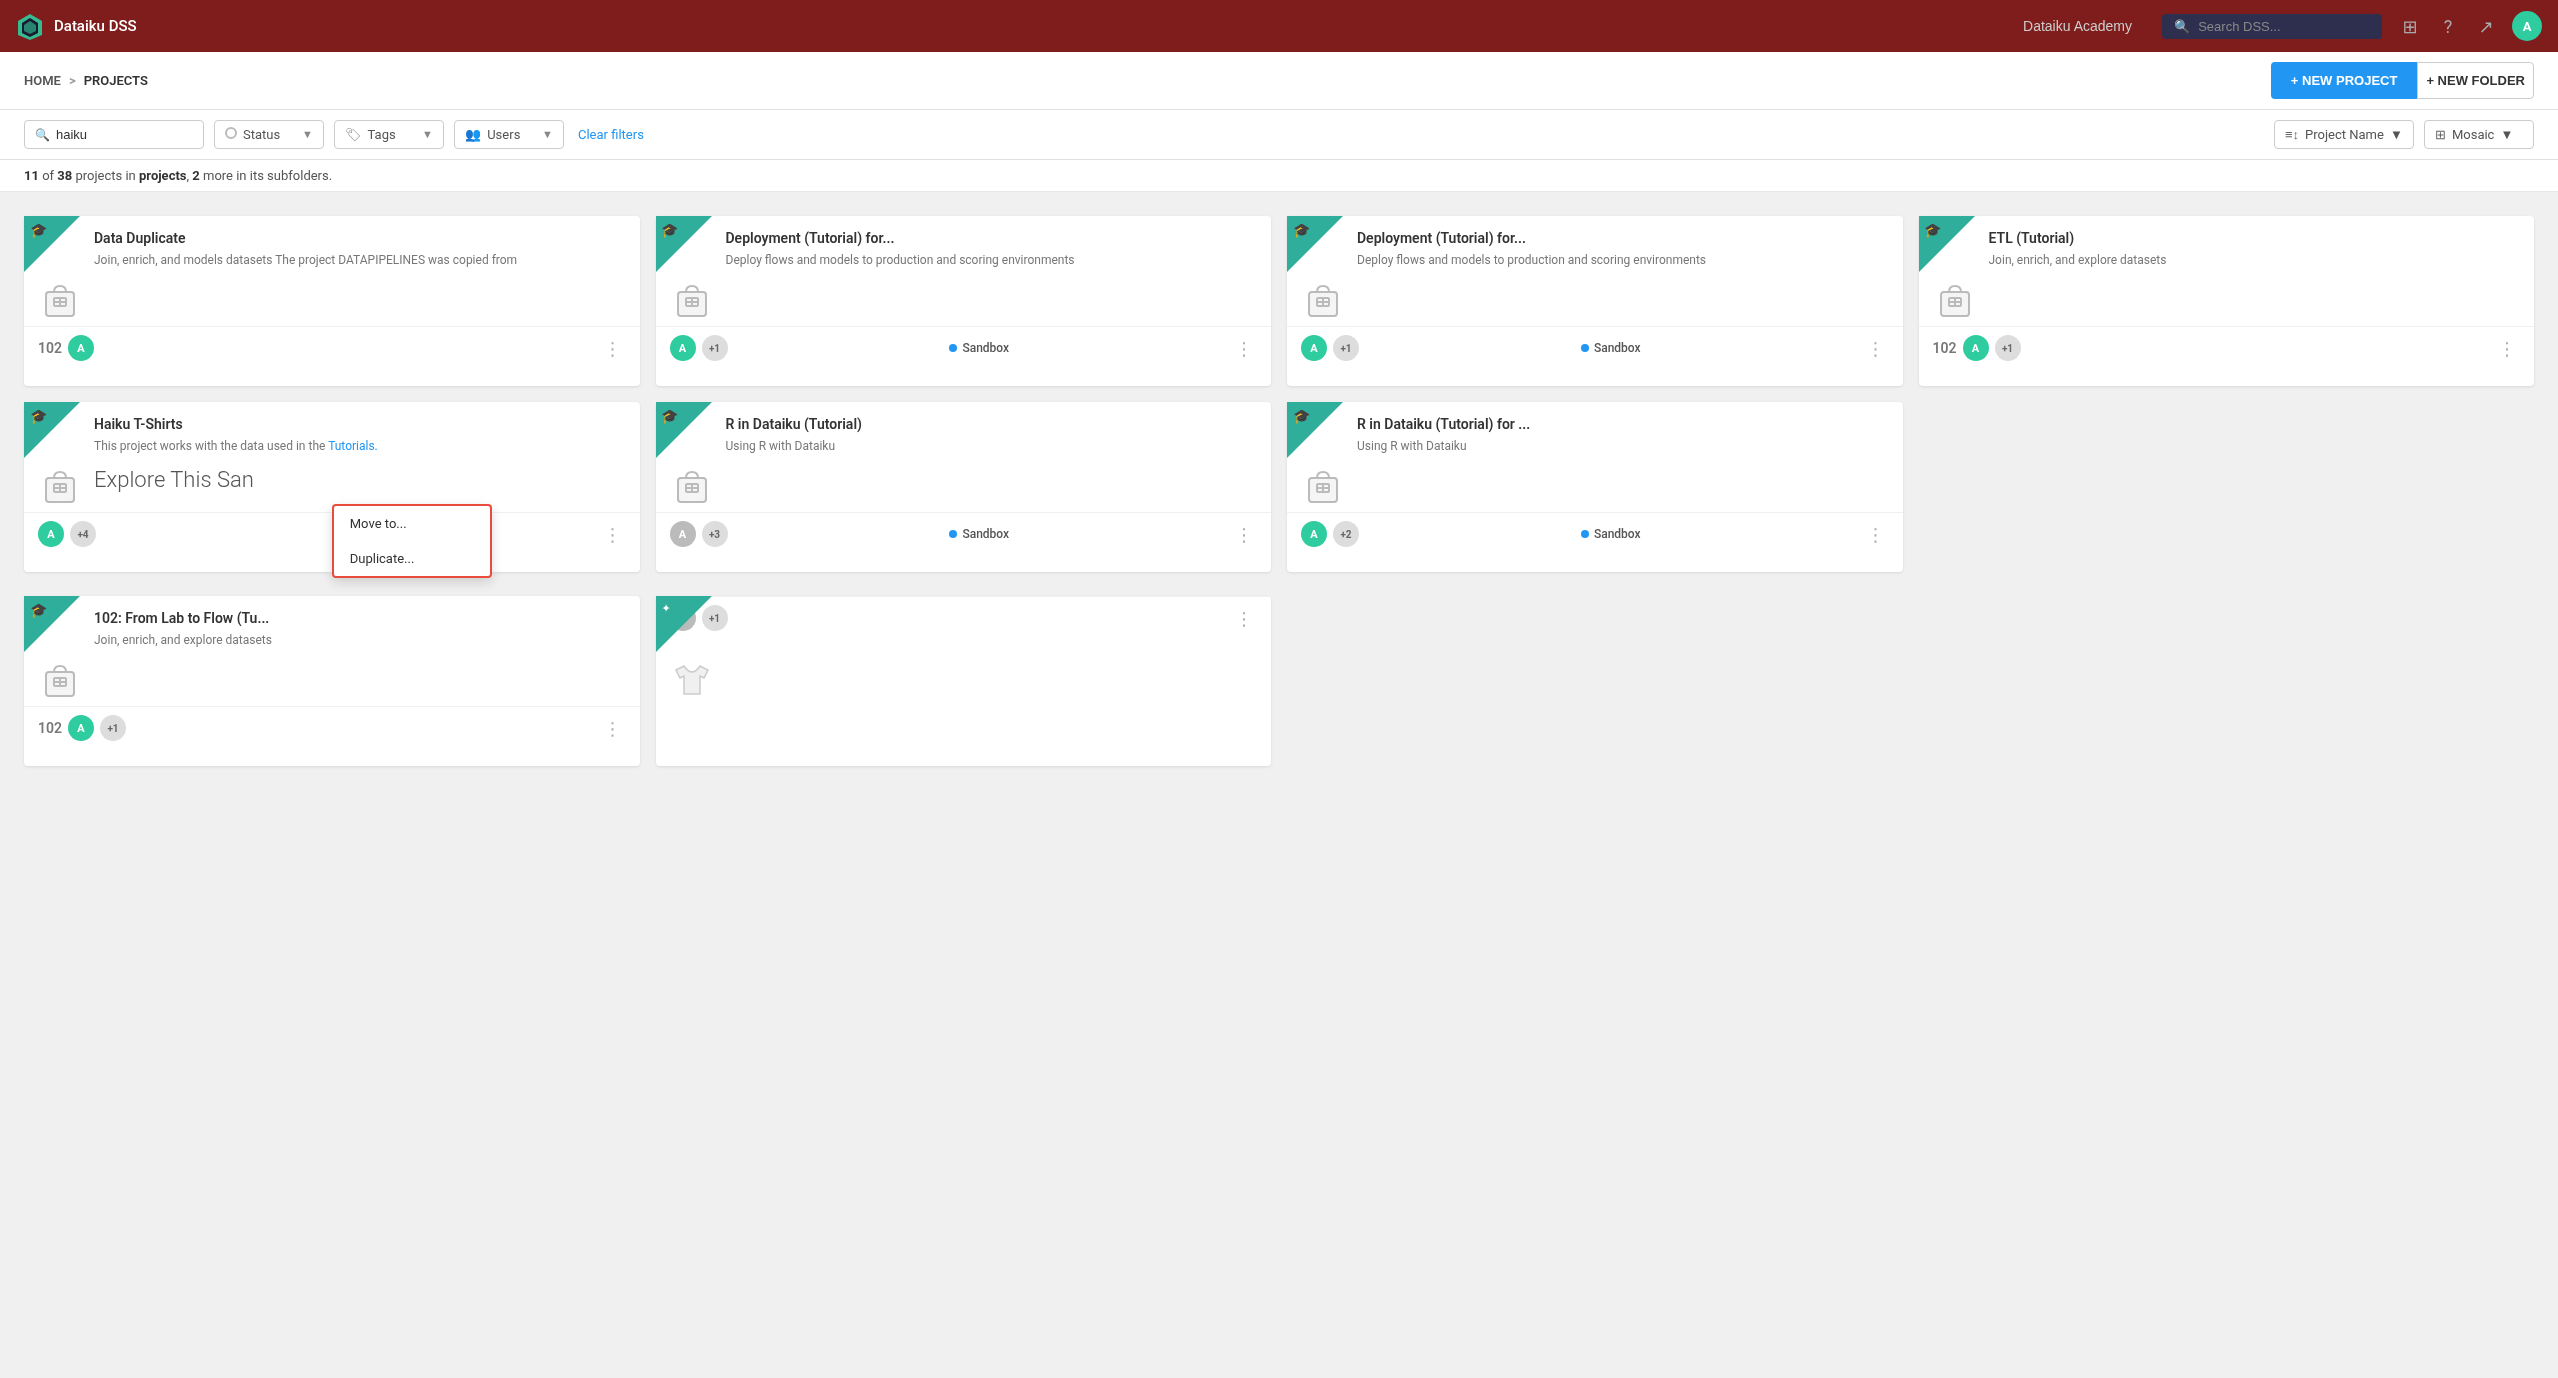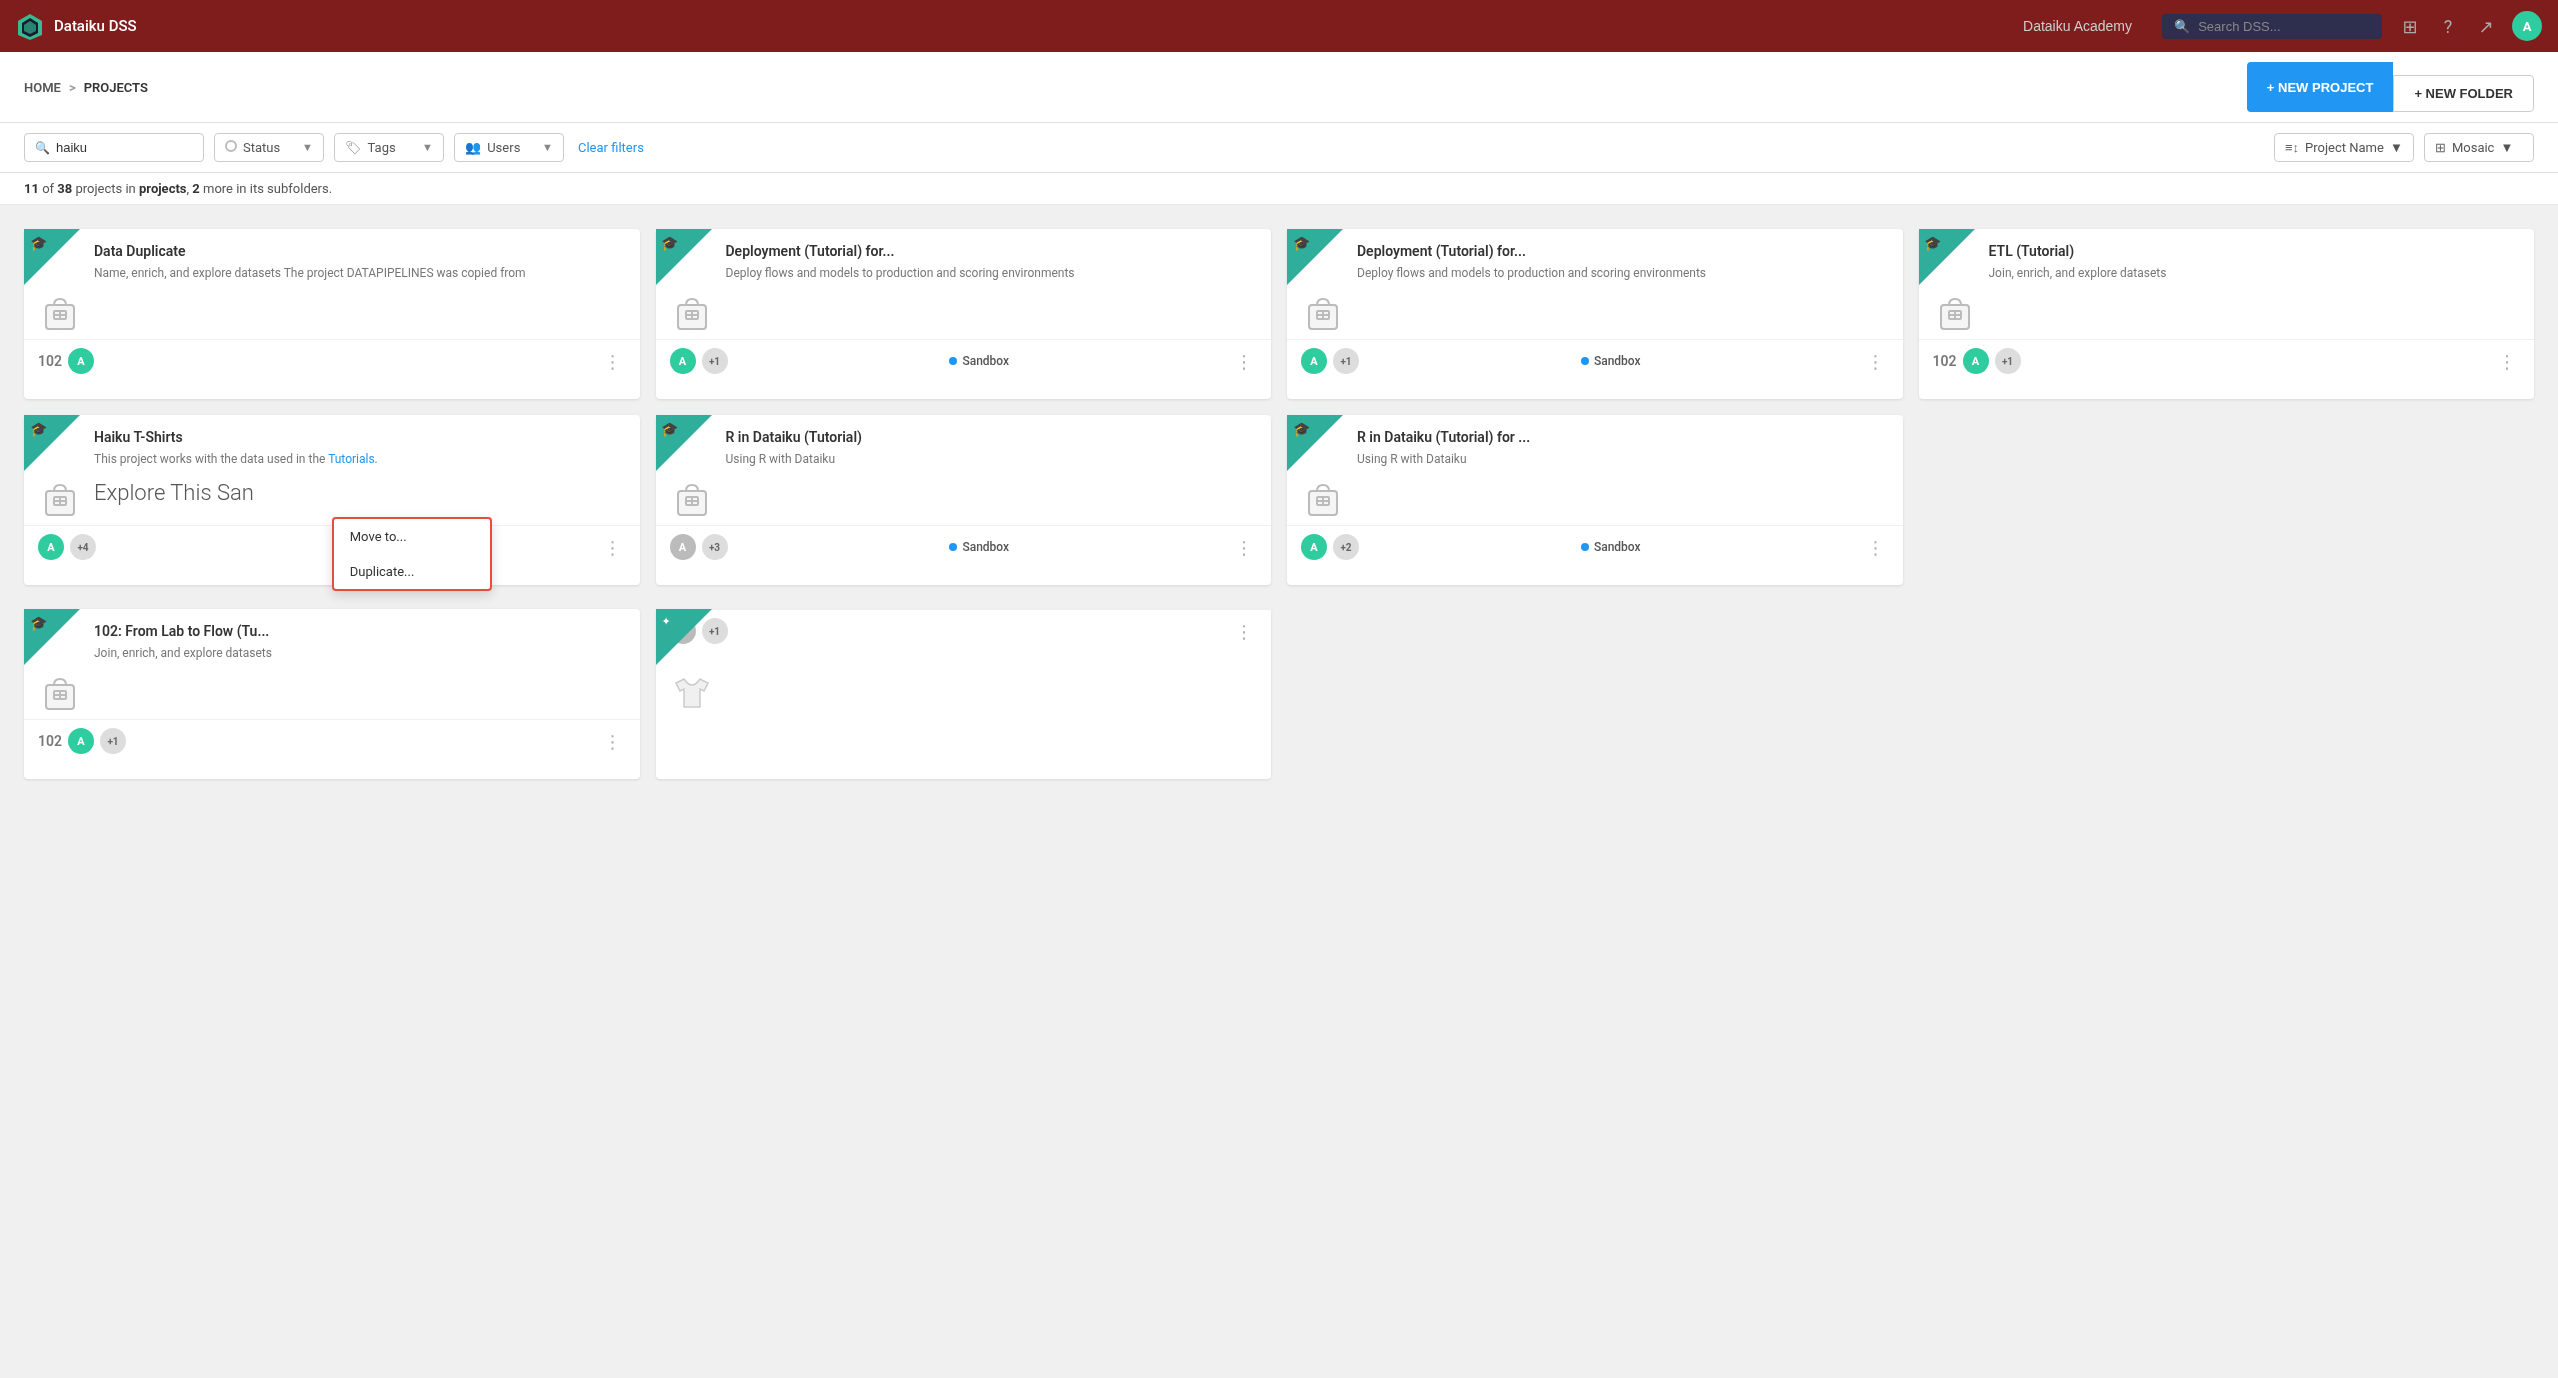--- a/index.html
+++ b/index.html
@@ -35,22 +35,22 @@
     }
     .breadcrumb { display: flex; align-items: center; gap: 8px; font-size: 13px; font-weight: 600; color: #555; }
     .breadcrumb .sep { color: #999; }
     .breadcrumb .current { color: #333; }
     .new-btn-group { display: flex; gap: 0; }
     .btn-new-project {
       background: #2196f3; color: #fff; border: none; padding: 10px 20px;
       font-size: 13px; font-weight: 600; cursor: pointer; border-radius: 4px 0 0 4px;
     }
     .btn-new-folder {
-      background: #fff; color: #333; border: 1px solid #ccc; padding: 10px 20px;
-      font-size: 13px; font-weight: 600; cursor: pointer; border-radius: 0 4px 4px 0; margin-top: 13px;
+      background: #fff; color: #333; border: 1px solid #ccc; padding: 10px 8px;
+      font-size: 13px; font-weight: 600; cursor: pointer; border-radius: 0 4px 4px 0;
     }
 
     
     .filter-bar {
       display: flex; align-items: center; background: #fff; padding: 10px 24px;
       border-bottom: 1px solid #e0e0e0; gap: 10px;
     }
     .search-input-wrap {
       display: flex; align-items: center; border: 1px solid #ccc; border-radius: 4px;
       padding: 6px 10px; gap: 6px; width: 180px;
@@ -229,21 +229,21 @@
   </span>
 </div>
 
 <div class="main-content">
 
   <div class="project-card">
     <div class="card-top-banner"></div>
     <span class="card-banner-icon">🎓</span>
     <div class="card-body">
       <div class="card-title">Data Duplicate</div>
-      <div class="card-desc">Name, enrich, and explore datasets The project DATAPIPELINES was copied from</div>
+      <div class="card-desc">Join, enrich, and models datasets The project DATAPIPELINES was copied from</div>
     </div>
     <div style="position:absolute;left:14px;top:62px;">
       <svg width="44" height="44" viewBox="0 0 44 44">
         <rect x="8" y="14" width="28" height="24" rx="3" class="bp-fill"></rect>
         <path d="M16 14 Q16 8 22 8 Q28 8 28 14" class="bp"></path>
         <rect x="16" y="20" width="12" height="8" rx="1" class="bp"></rect>
         <line x1="22" y1="20" x2="22" y2="28" class="bp"></line>
         <line x1="16" y1="24" x2="28" y2="24" class="bp"></line>
       </svg>
     </div>

